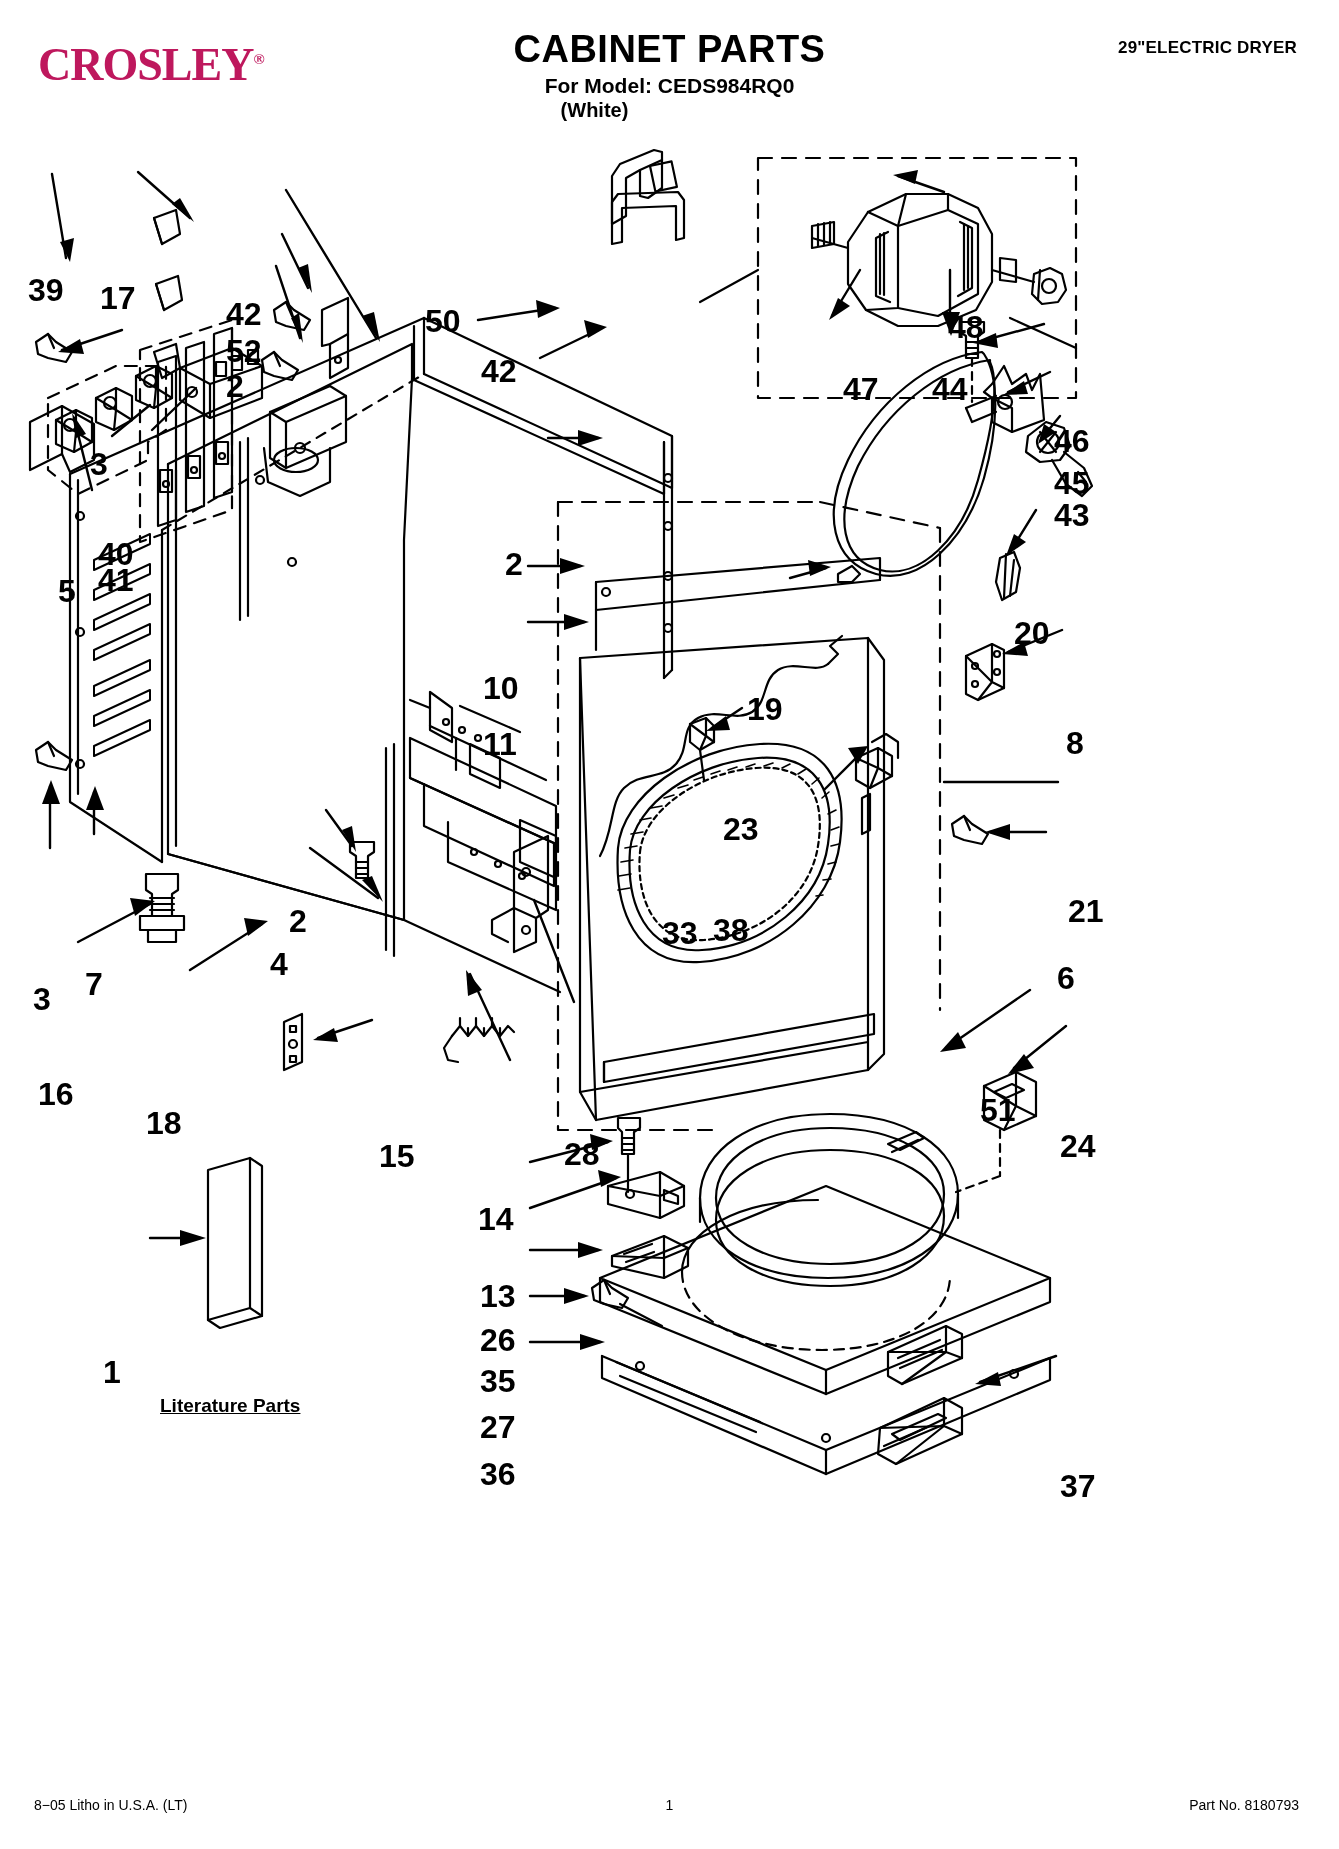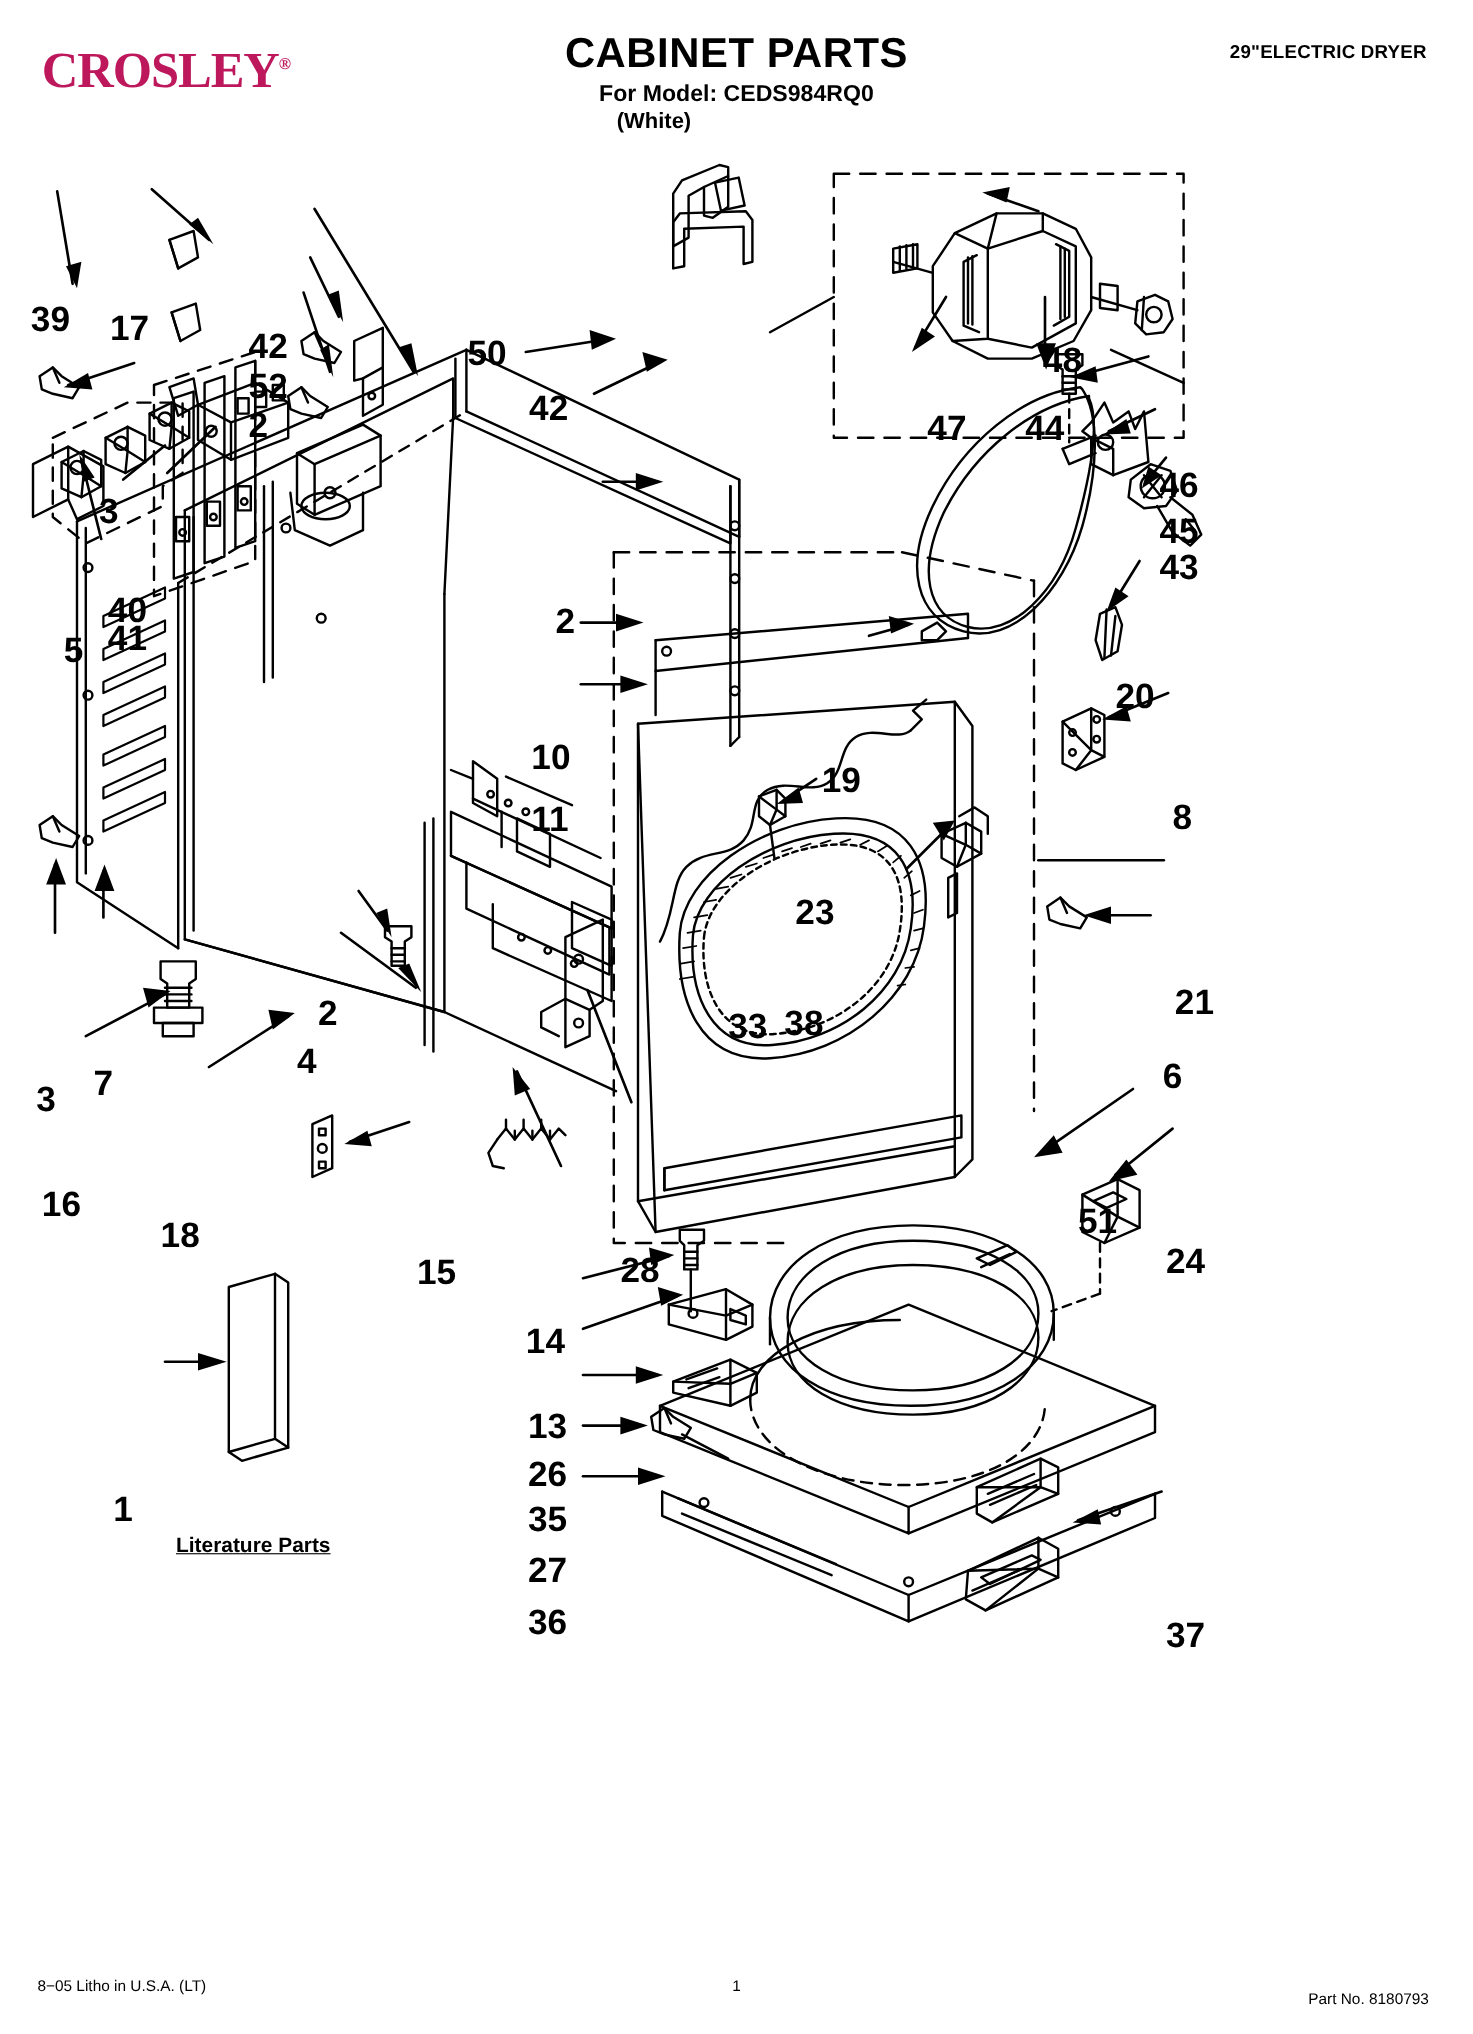--- a/index.html
+++ b/index.html
@@ -18,21 +18,21 @@
       font-size:21px;font-weight:bold;}
   #doc-color{position:absolute;left:0;top:99px;width:1189px;text-align:center;
       font-size:20px;font-weight:bold;}
   #doc-category{position:absolute;right:42px;top:38px;font-size:17px;font-weight:bold;
       letter-spacing:0.2px;white-space:nowrap;}
 
   
   #footer{position:absolute;left:0;bottom:28px;width:1339px;height:24px;font-size:14px;}
   #footer .left{position:absolute;left:34px;top:0;}
   #footer .center{position:absolute;left:0;top:0;width:1339px;text-align:center;}
-  #footer .right{position:absolute;right:40px;top:12px;margin-left:42px;}
+  #footer .right{position:absolute;right:40px;top:0;margin-left:42px;}
 
   
   #diagram{position:absolute;left:0;top:130px;width:1339px;height:1660px;}
   #diagram svg{display:block;}
 
   
   .callout{position:absolute;font-size:32px;font-weight:bold;
       font-family:"Liberation Sans",sans-serif;line-height:32px;
       white-space:nowrap;}
   .lit-label{position:absolute;font-size:19px;font-weight:bold;

